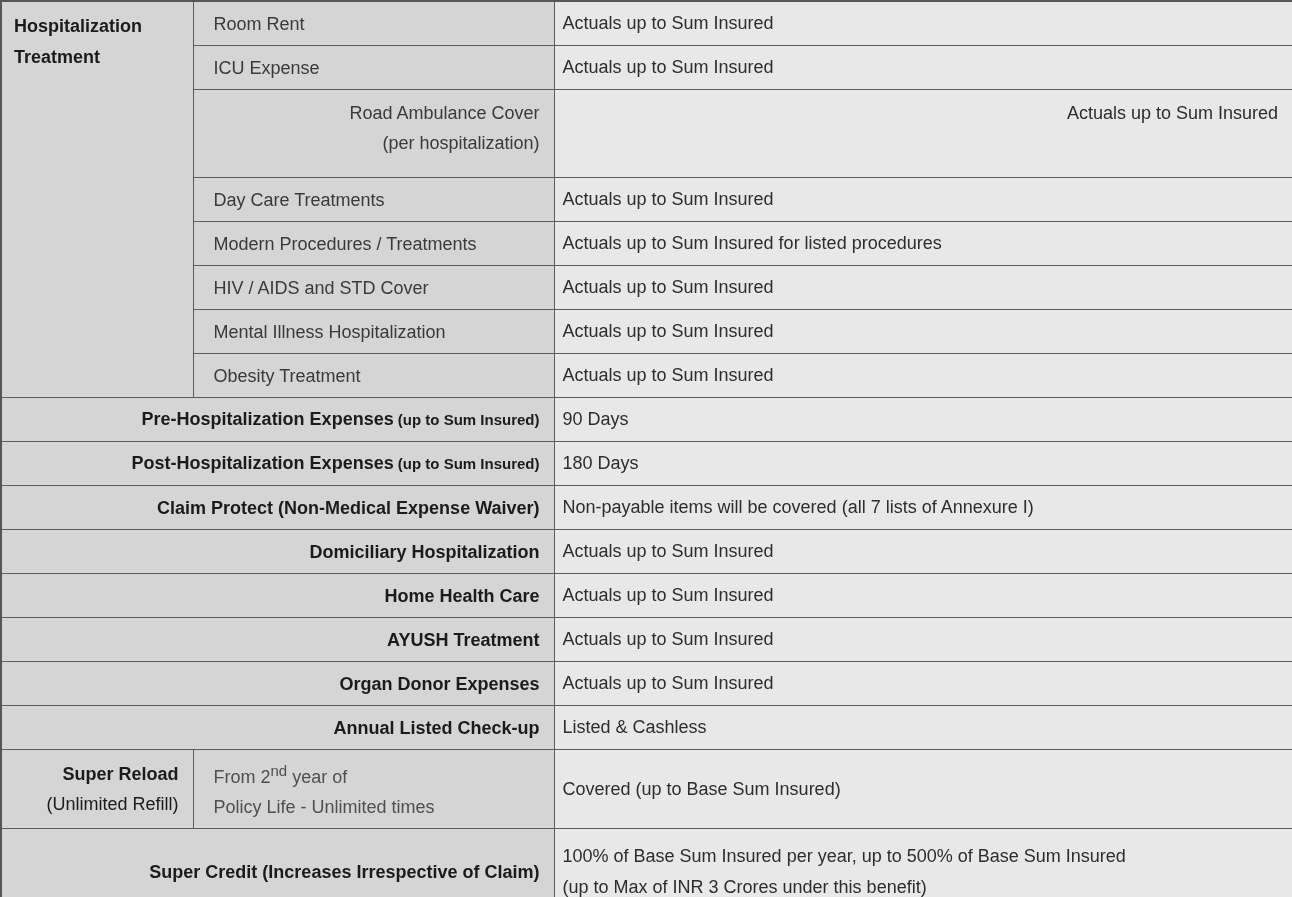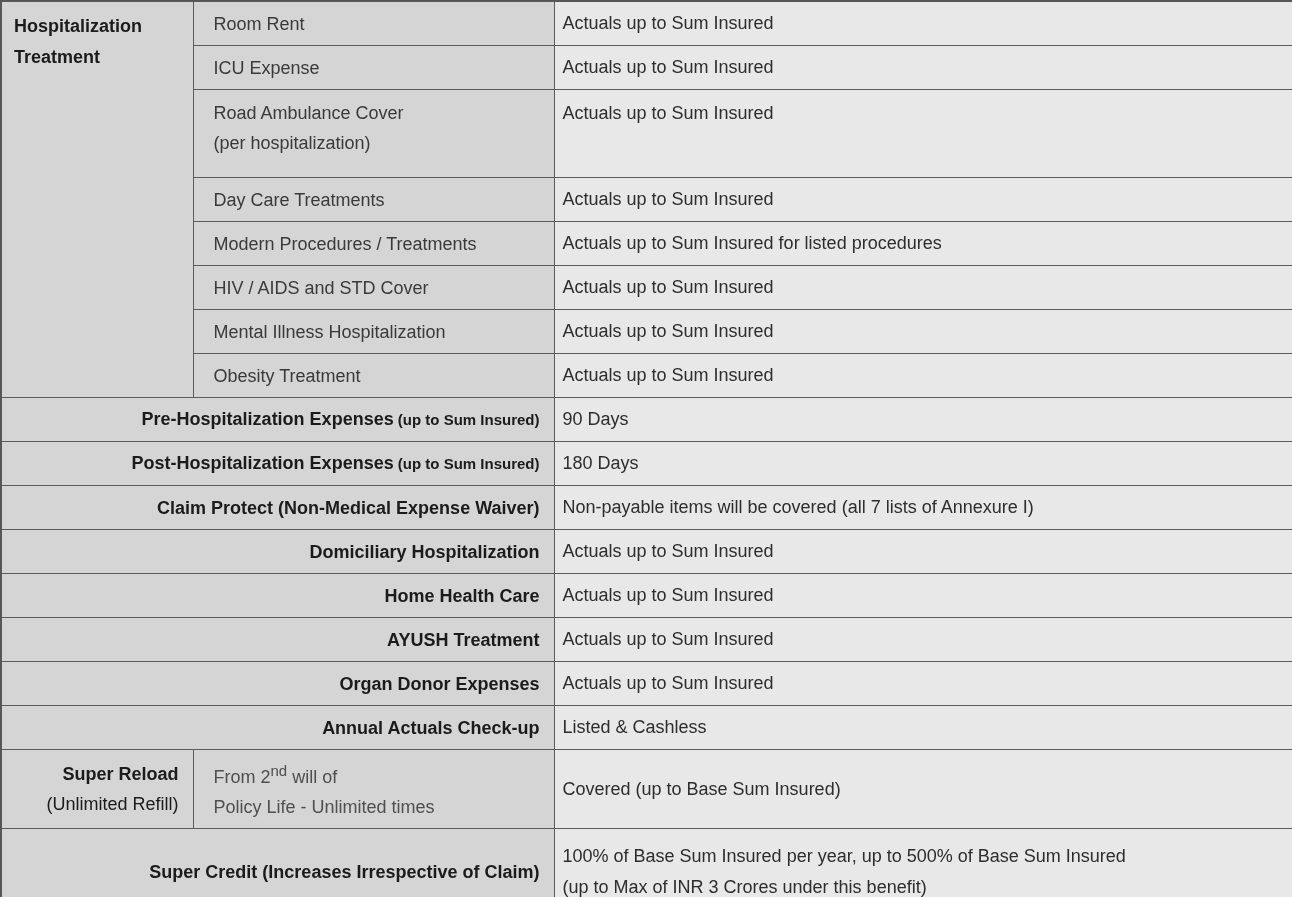--- a/index.html
+++ b/index.html
@@ -40,21 +40,21 @@
     padding-left: 20px; white-space: pre-line; line-height: 30px;
   }
   .label-cell {
     background: #d5d5d5; color: #1b1b1b; font-weight: 700;
     padding-left: 12px; white-space: pre-line; line-height: 30px; text-align: right;
   }
   .value-cell {
     background: #e8e8e8; color: #2d2d2d; font-weight: 400;
     padding-left: 8px; white-space: pre-line; line-height: 31px;
   }
-  .top-align { vertical-align: top; padding-top: 8px; }
+  .top-align { vertical-align: top; padding-top: 8px; text-align: right; }
   .label-note { font-size: 15px; font-weight: 700; }
   .muted { color: #4f4f4f; }
   .sub-label { font-weight: 400; }
   sup { font-size: 15px; }
 </style>
 </head>
 <body>
 
 <div class="page">
   <table class="benefits">
@@ -121,26 +121,26 @@
         </tr>
         <tr class="row-std">
           <td class="label-cell" colspan="2">AYUSH Treatment</td>
           <td class="value-cell">Actuals up to Sum Insured</td>
         </tr>
         <tr class="row-std">
           <td class="label-cell" colspan="2">Organ Donor Expenses</td>
           <td class="value-cell">Actuals up to Sum Insured</td>
         </tr>
         <tr class="row-std">
-          <td class="label-cell" colspan="2">Annual Actuals Check-up</td>
+          <td class="label-cell" colspan="2">Annual Listed Check-up</td>
           <td class="value-cell">Listed &amp; Cashless</td>
         </tr>
         <tr id="row-super-reload" class="row-reload">
         <td class="label-cell"><span>Super Reload</span><br><span class="sub-label">(Unlimited Refill)</span></td>
-        <td class="benefit-cell muted"><span>From 2</span><sup>nd</sup><span> will of</span><br><span>Policy Life - Unlimited times</span></td>
+        <td class="benefit-cell muted"><span>From 2</span><sup>nd</sup><span> year of</span><br><span>Policy Life - Unlimited times</span></td>
         <td class="value-cell">Covered (up to Base Sum Insured)</td>
       </tr>
       <tr class="row-credit">
         <td class="label-cell" colspan="2">Super Credit (Increases Irrespective of Claim)</td>
         <td class="value-cell">100% of Base Sum Insured per year, up to 500% of Base Sum Insured
 (up to Max of INR 3 Crores under this benefit)</td>
       </tr>
     </tbody>
   </table>
 </div>

